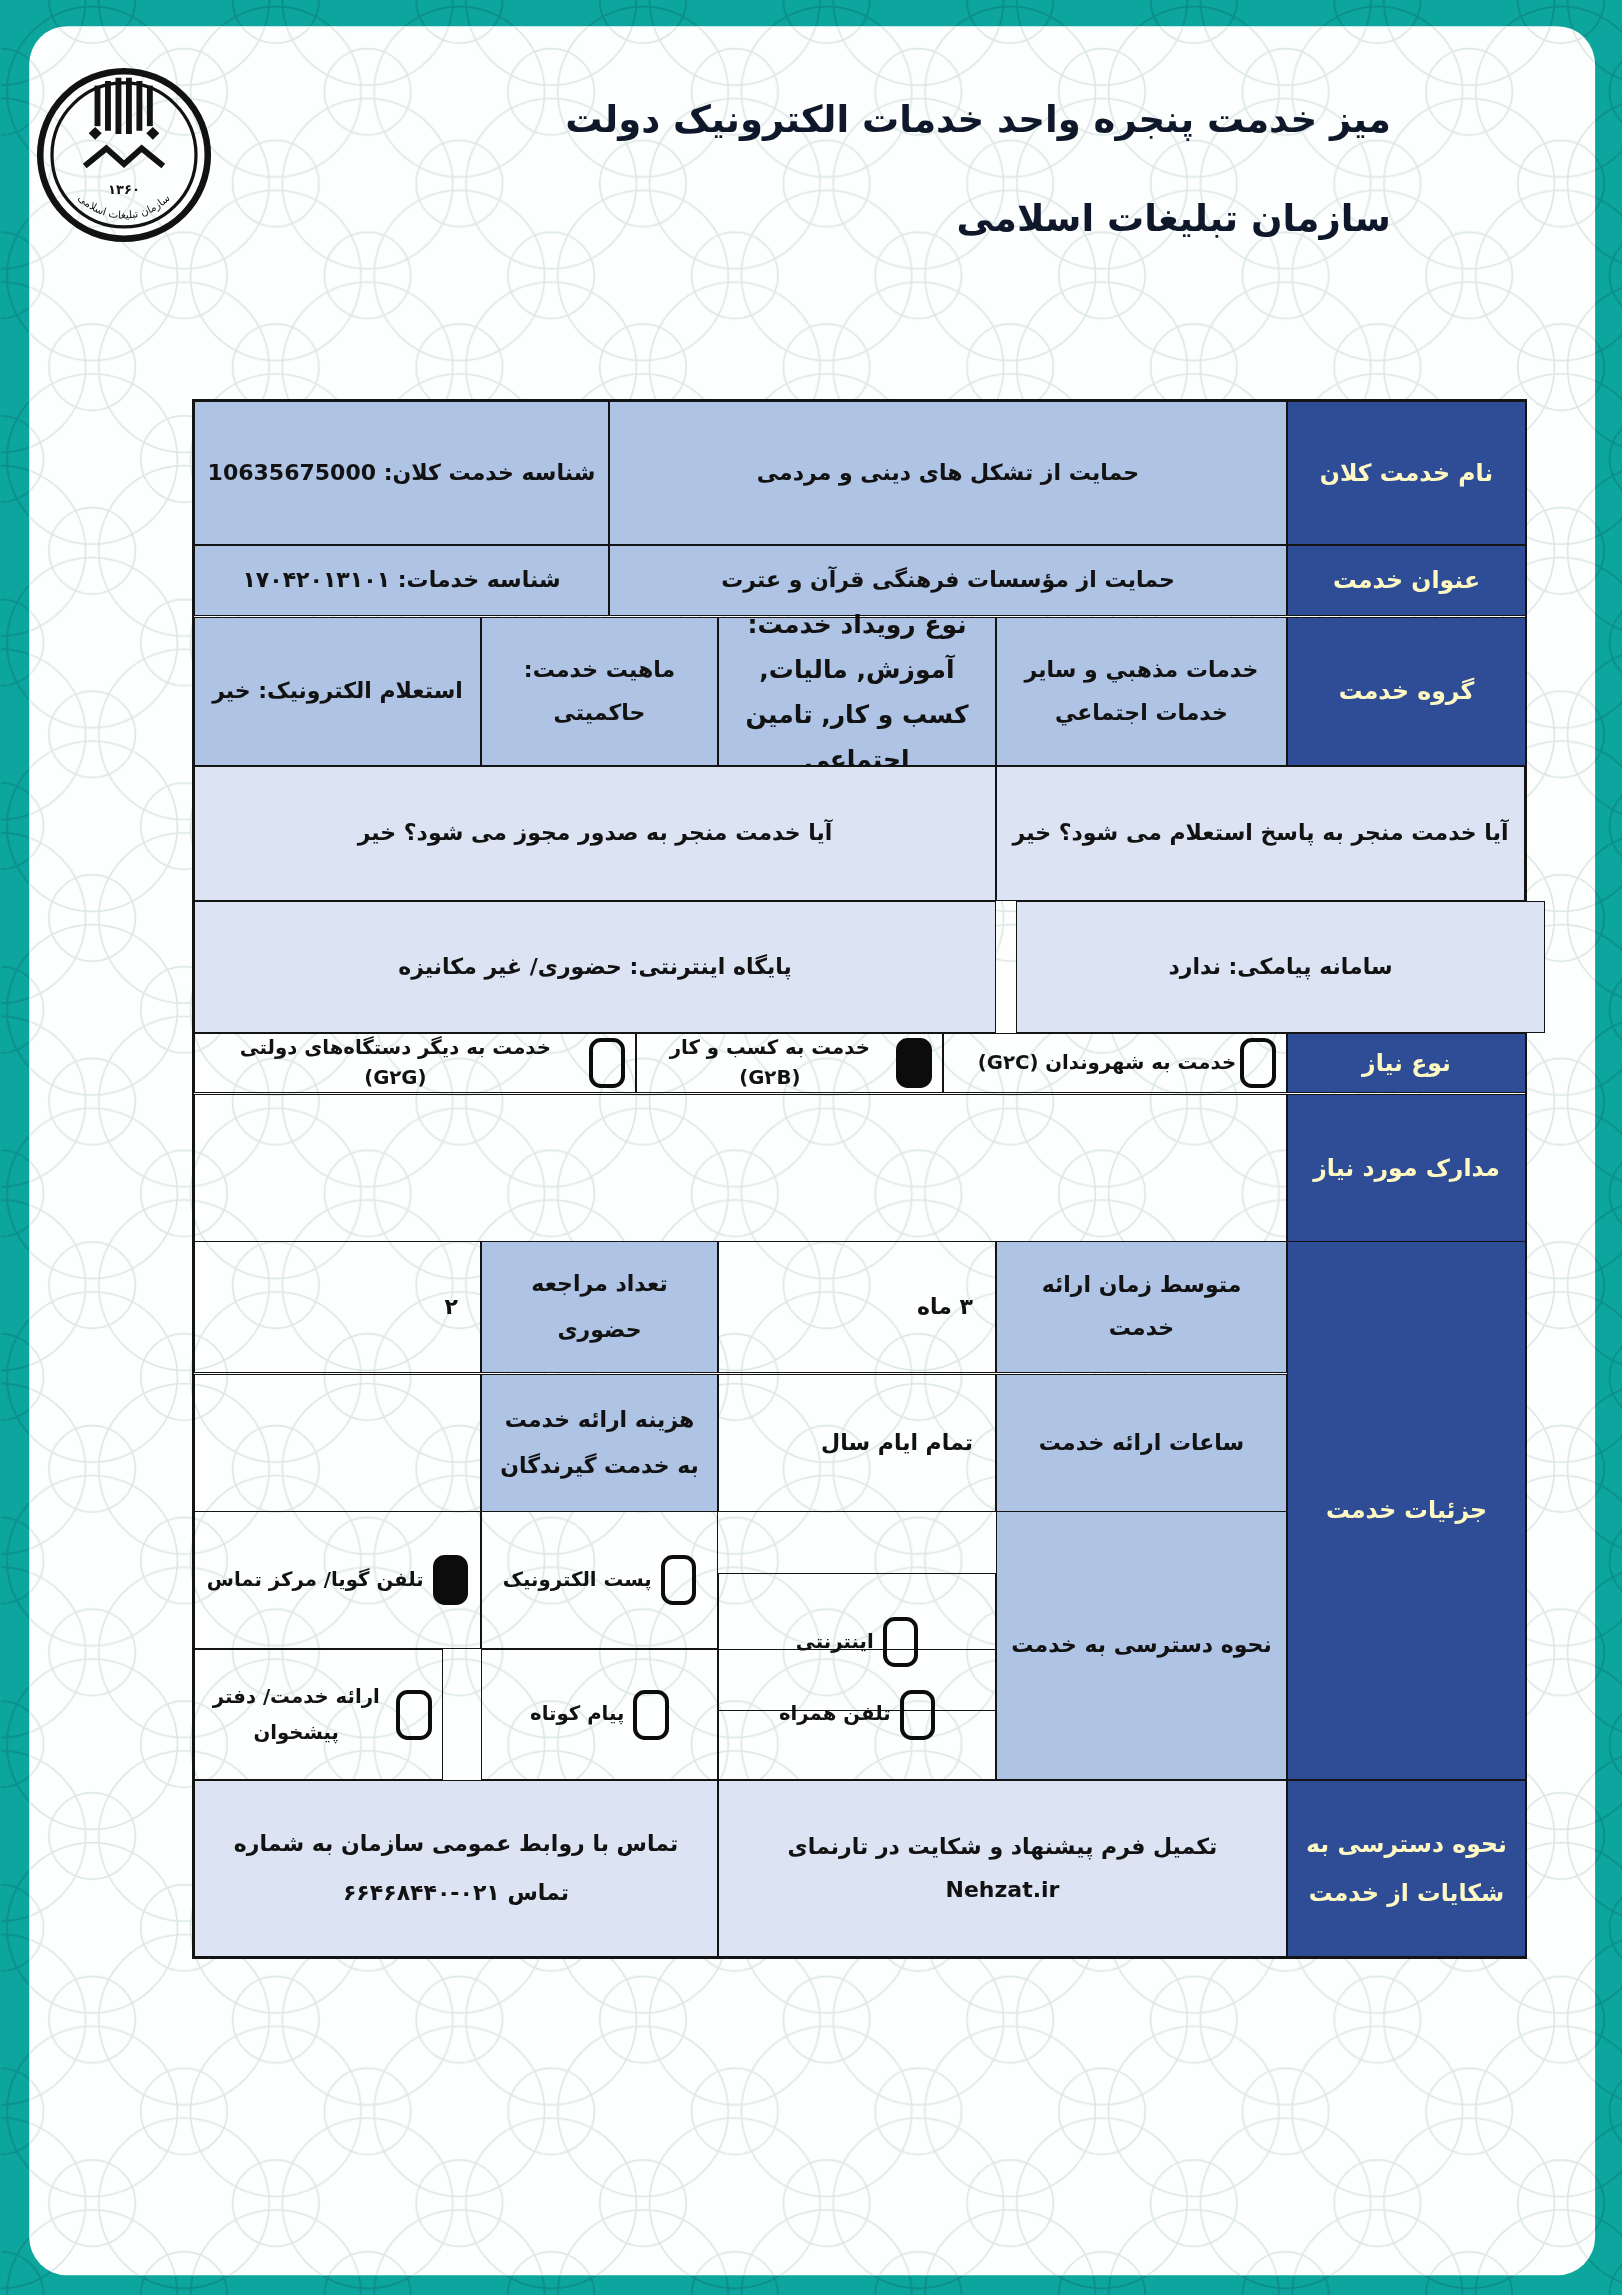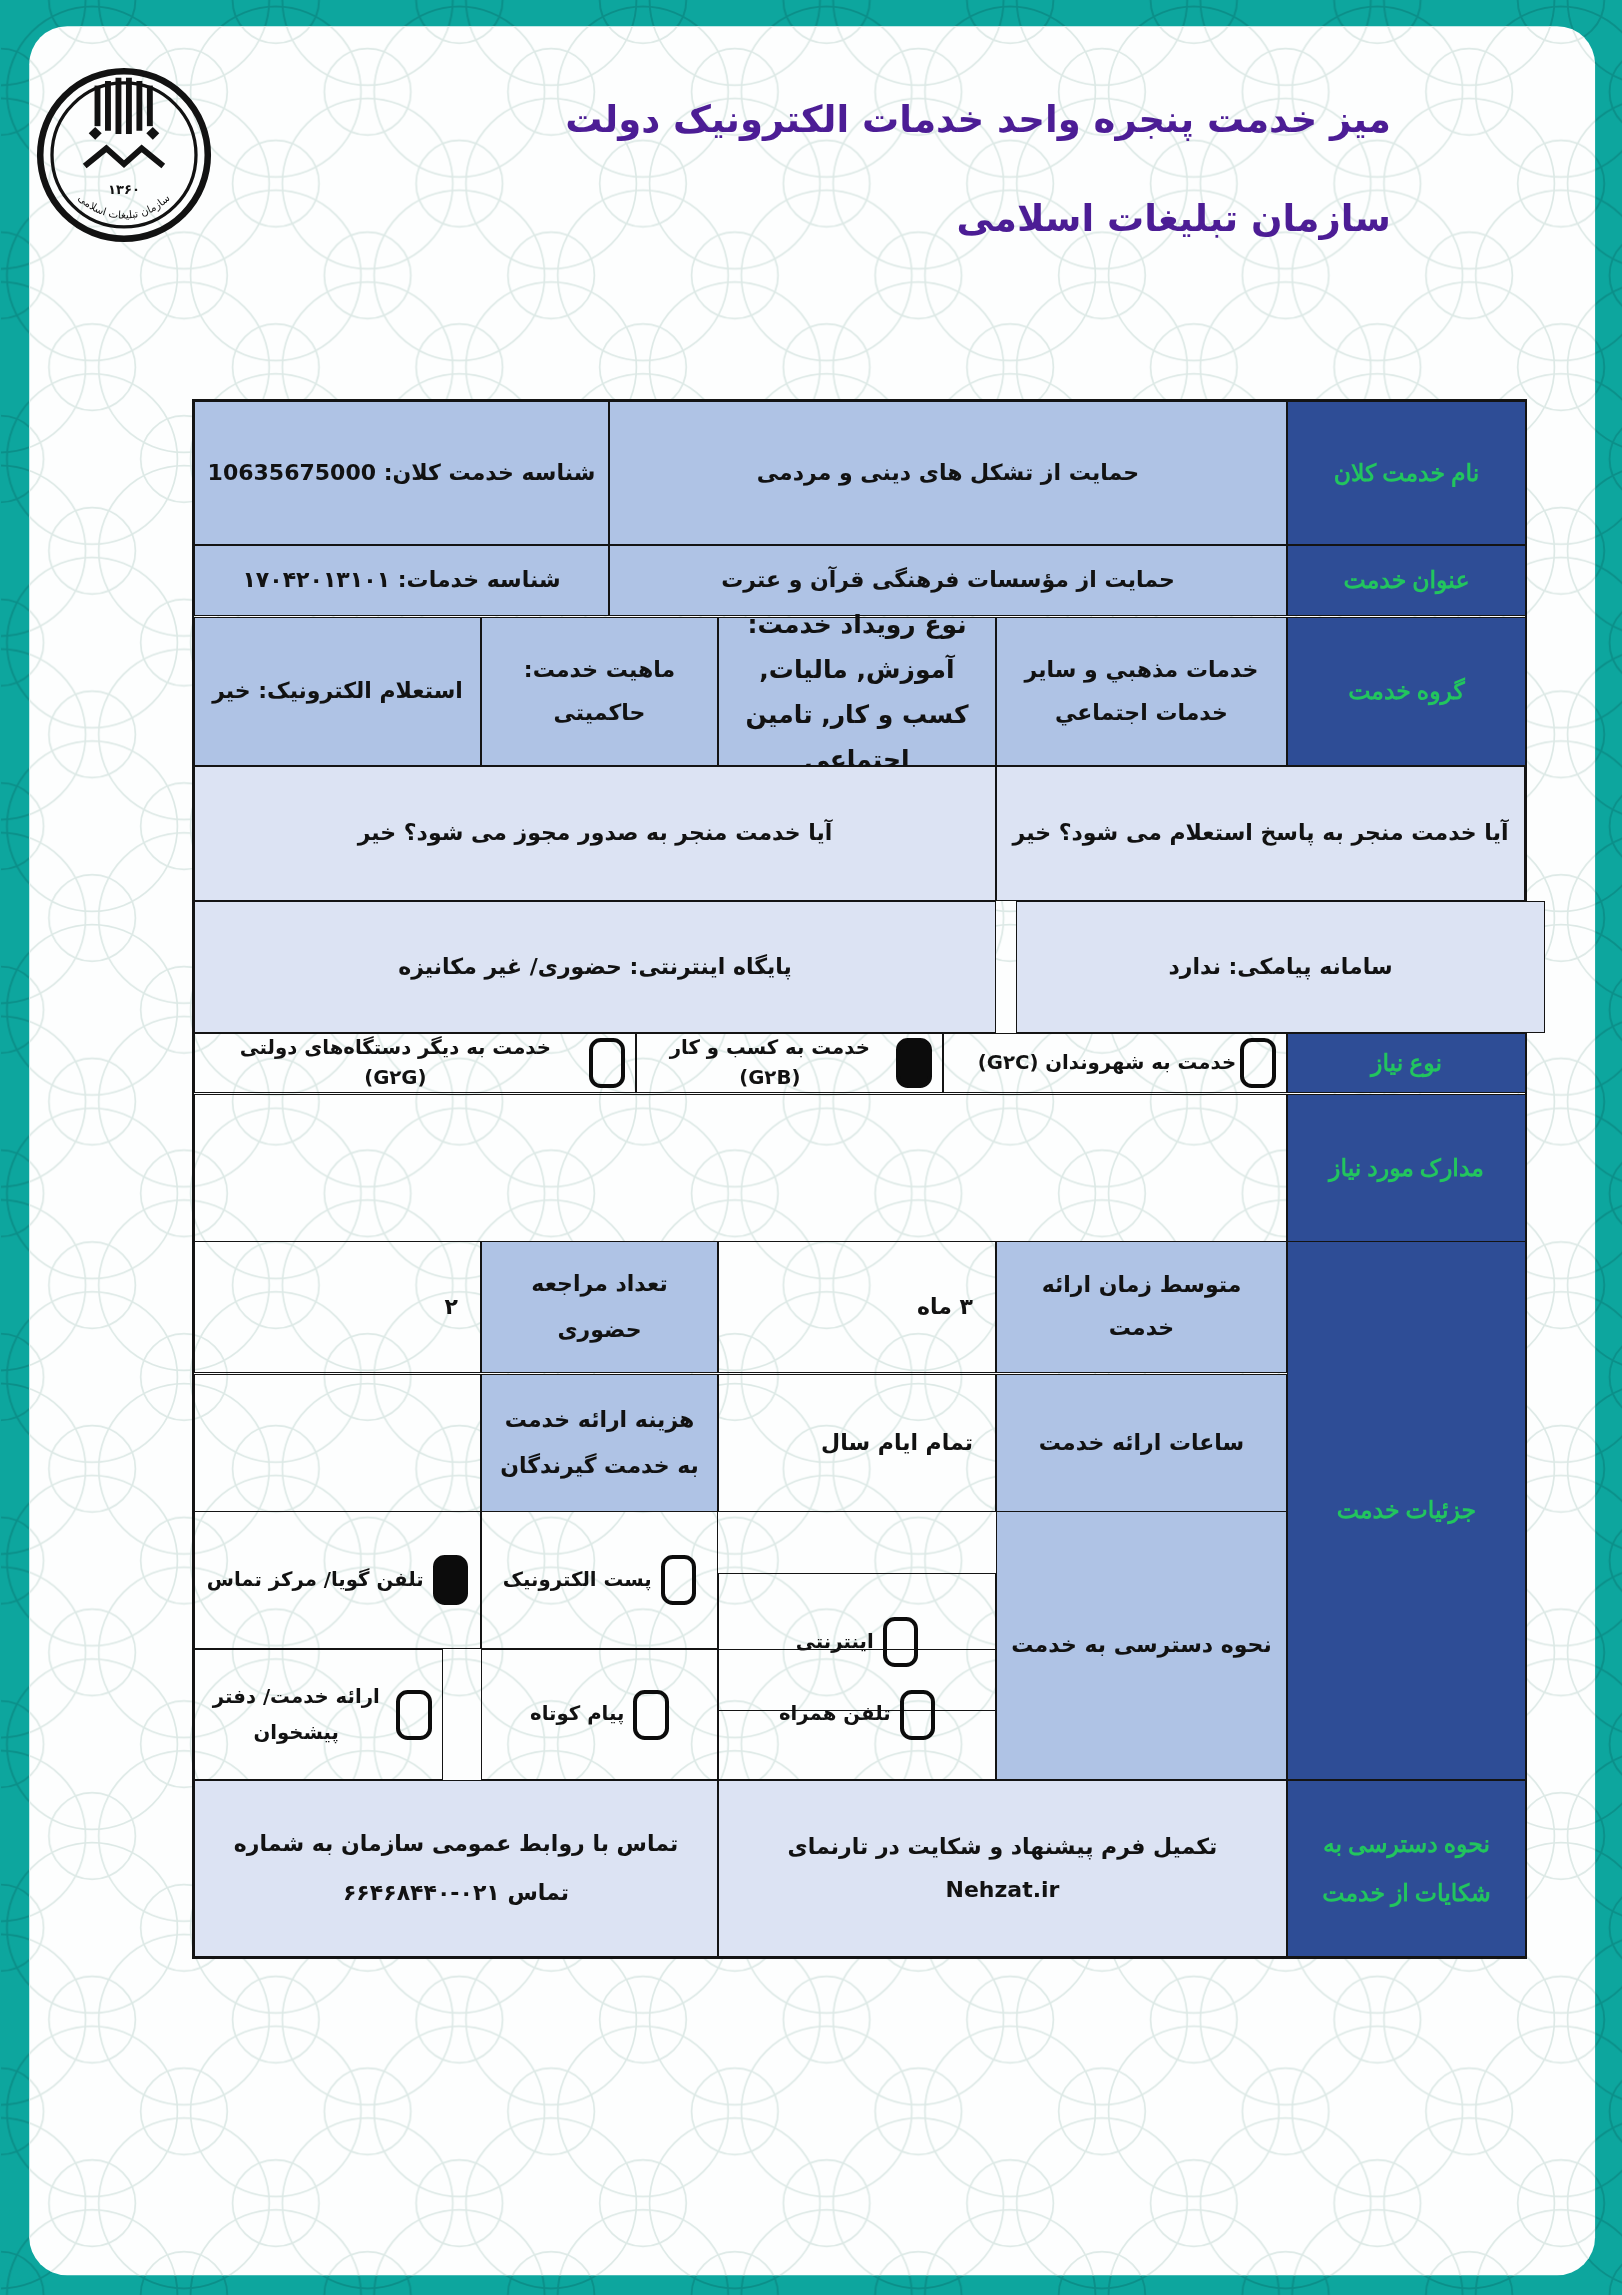--- a/index.html
+++ b/index.html
@@ -6,40 +6,40 @@
   body{
     width:1623px;height:2295px;position:relative;overflow:hidden;
     background:#0DA69E;
     font-family:"DejaVu Sans",sans-serif;
   }
   #bg{position:absolute;left:0;top:0;z-index:0;}
   #content{position:absolute;left:0;top:0;width:1623px;height:2295px;z-index:1;}
 
   .title{
     position:absolute;right:232px;text-align:right;
-    color:#4c1d95;font-weight:bold;font-size:37px;line-height:1.2;
+    color:#0f172a;font-weight:bold;font-size:37px;line-height:1.2;
     letter-spacing:-0.7px;white-space:nowrap;margin-left:16px;
   }
   #title1{top:98px;}
   #title2{top:197px;}
 
   #logo{position:absolute;left:29px;top:45px;width:190px;height:216px;}
 
   .tbl{
     position:absolute;left:192px;top:399px;width:1335px;height:1560px;
     border:2px solid #141414;box-sizing:border-box;
   }
   .c{
     position:absolute;box-sizing:border-box;
     border:1.6px solid #141414;
     display:flex;align-items:center;justify-content:center;
     text-align:center;font-weight:bold;color:#121212;
     font-size:22px;line-height:1.95;padding:2.6px 10.5px;
   }
-  .navy{background:#2E4D96;color:#22c55e;font-size:23.6px;line-height:2.05;font-family:Liberation Serif, serif;}
+  .navy{background:#2E4D96;color:#fef9c3;font-size:23.6px;line-height:2.05;}
   .peri{background:#AFC3E5;}
   .lav{background:#DCE3F3;}
   .clear{background:transparent;}
   .valr{justify-content:flex-start;padding-right:22px;}
   .cbcell{gap:9px;font-size:19.7px;align-items:center;}
   .typecell{justify-content:flex-start;padding-right:10.5px;gap:3.9px;font-size:19.7px;line-height:1.5;}
   .cb{
     flex:none;width:27.5px;height:42px;
     border:4.6px solid #0c0c0c;border-radius:11.8px;background:transparent;
   }

